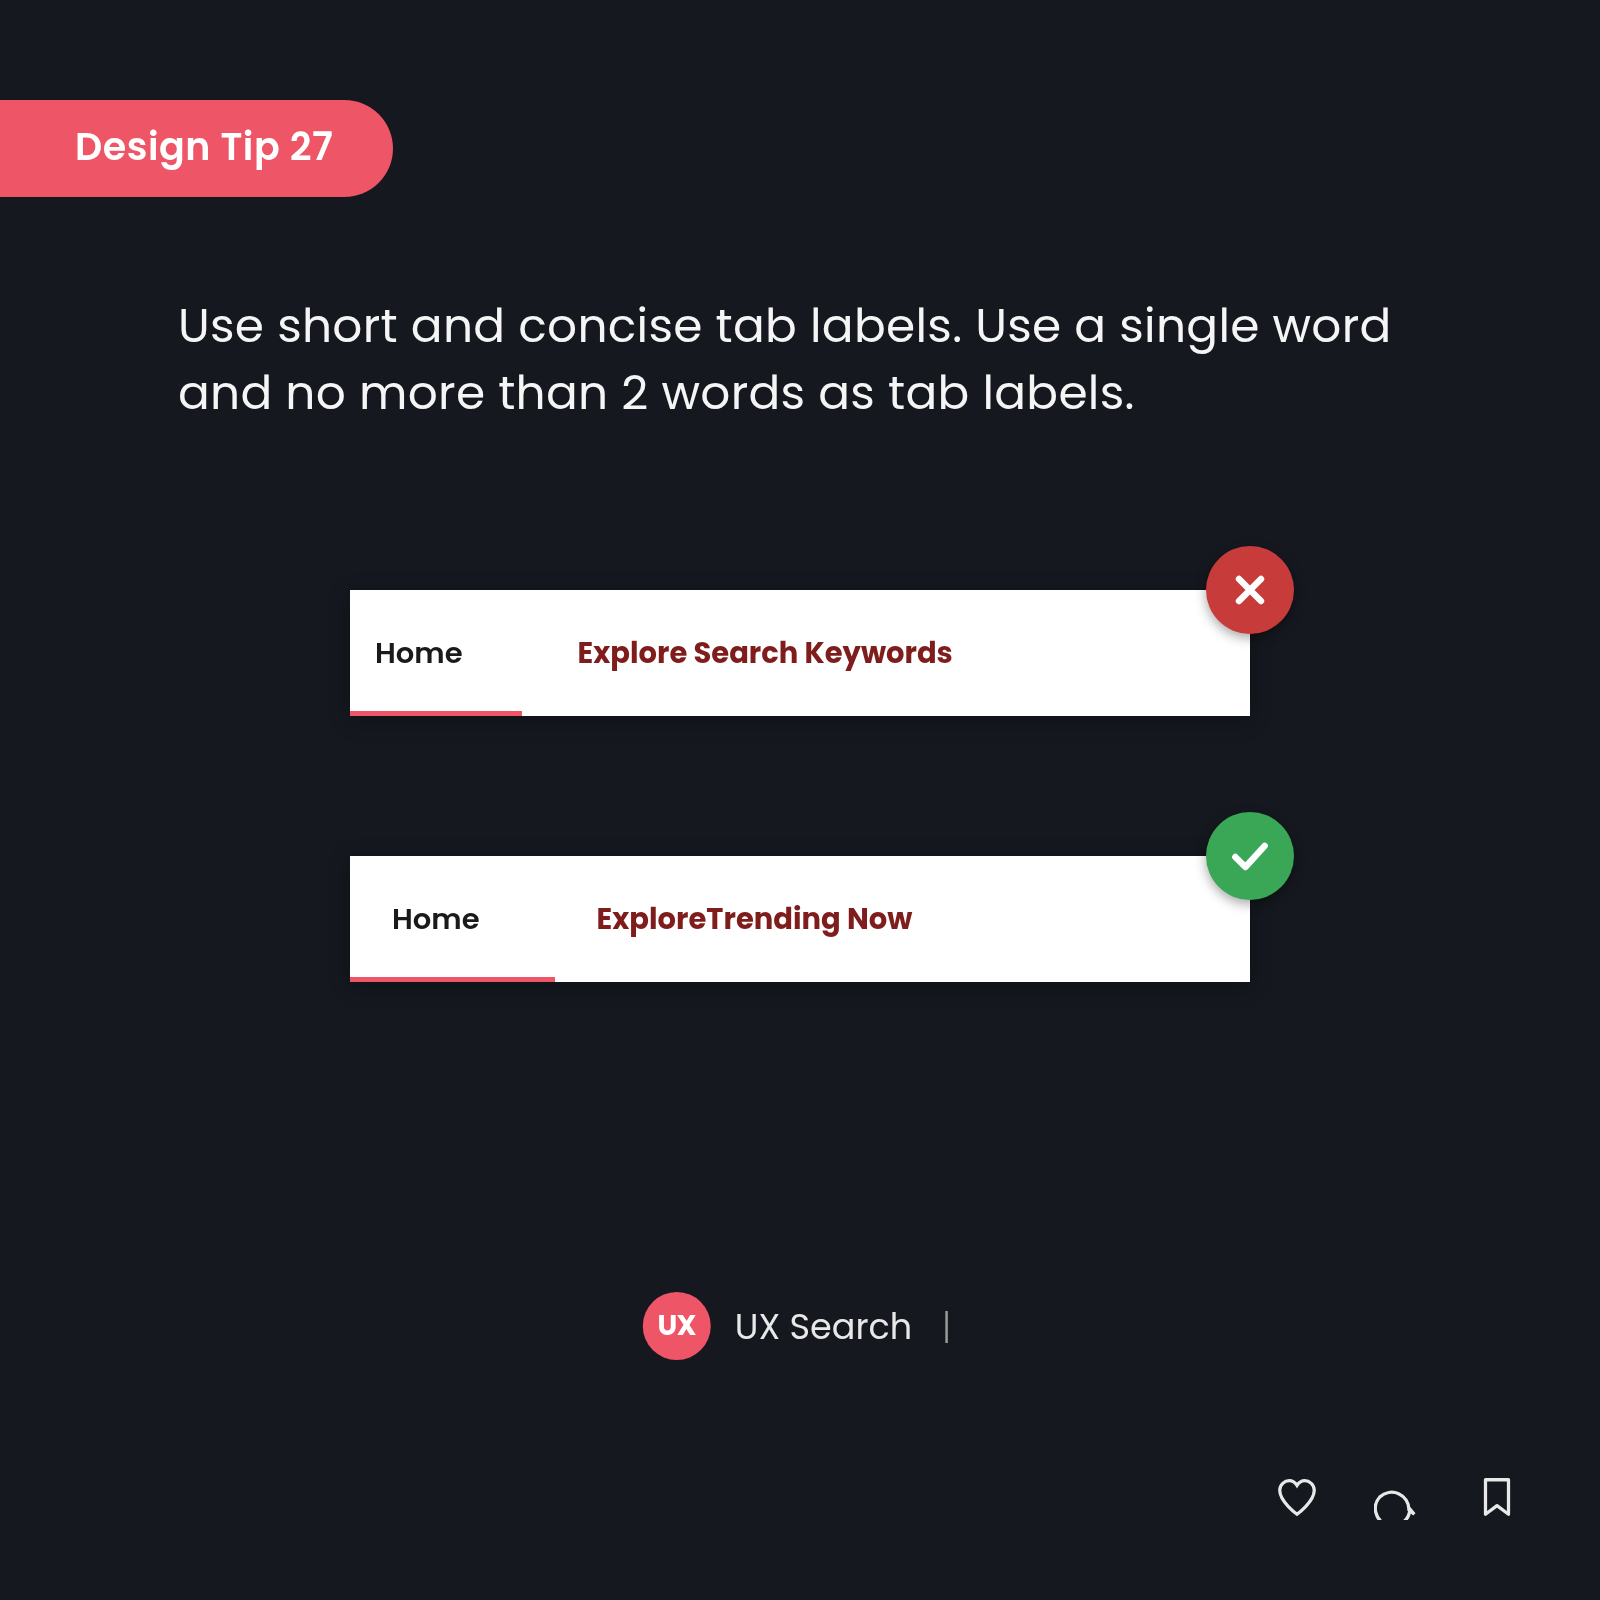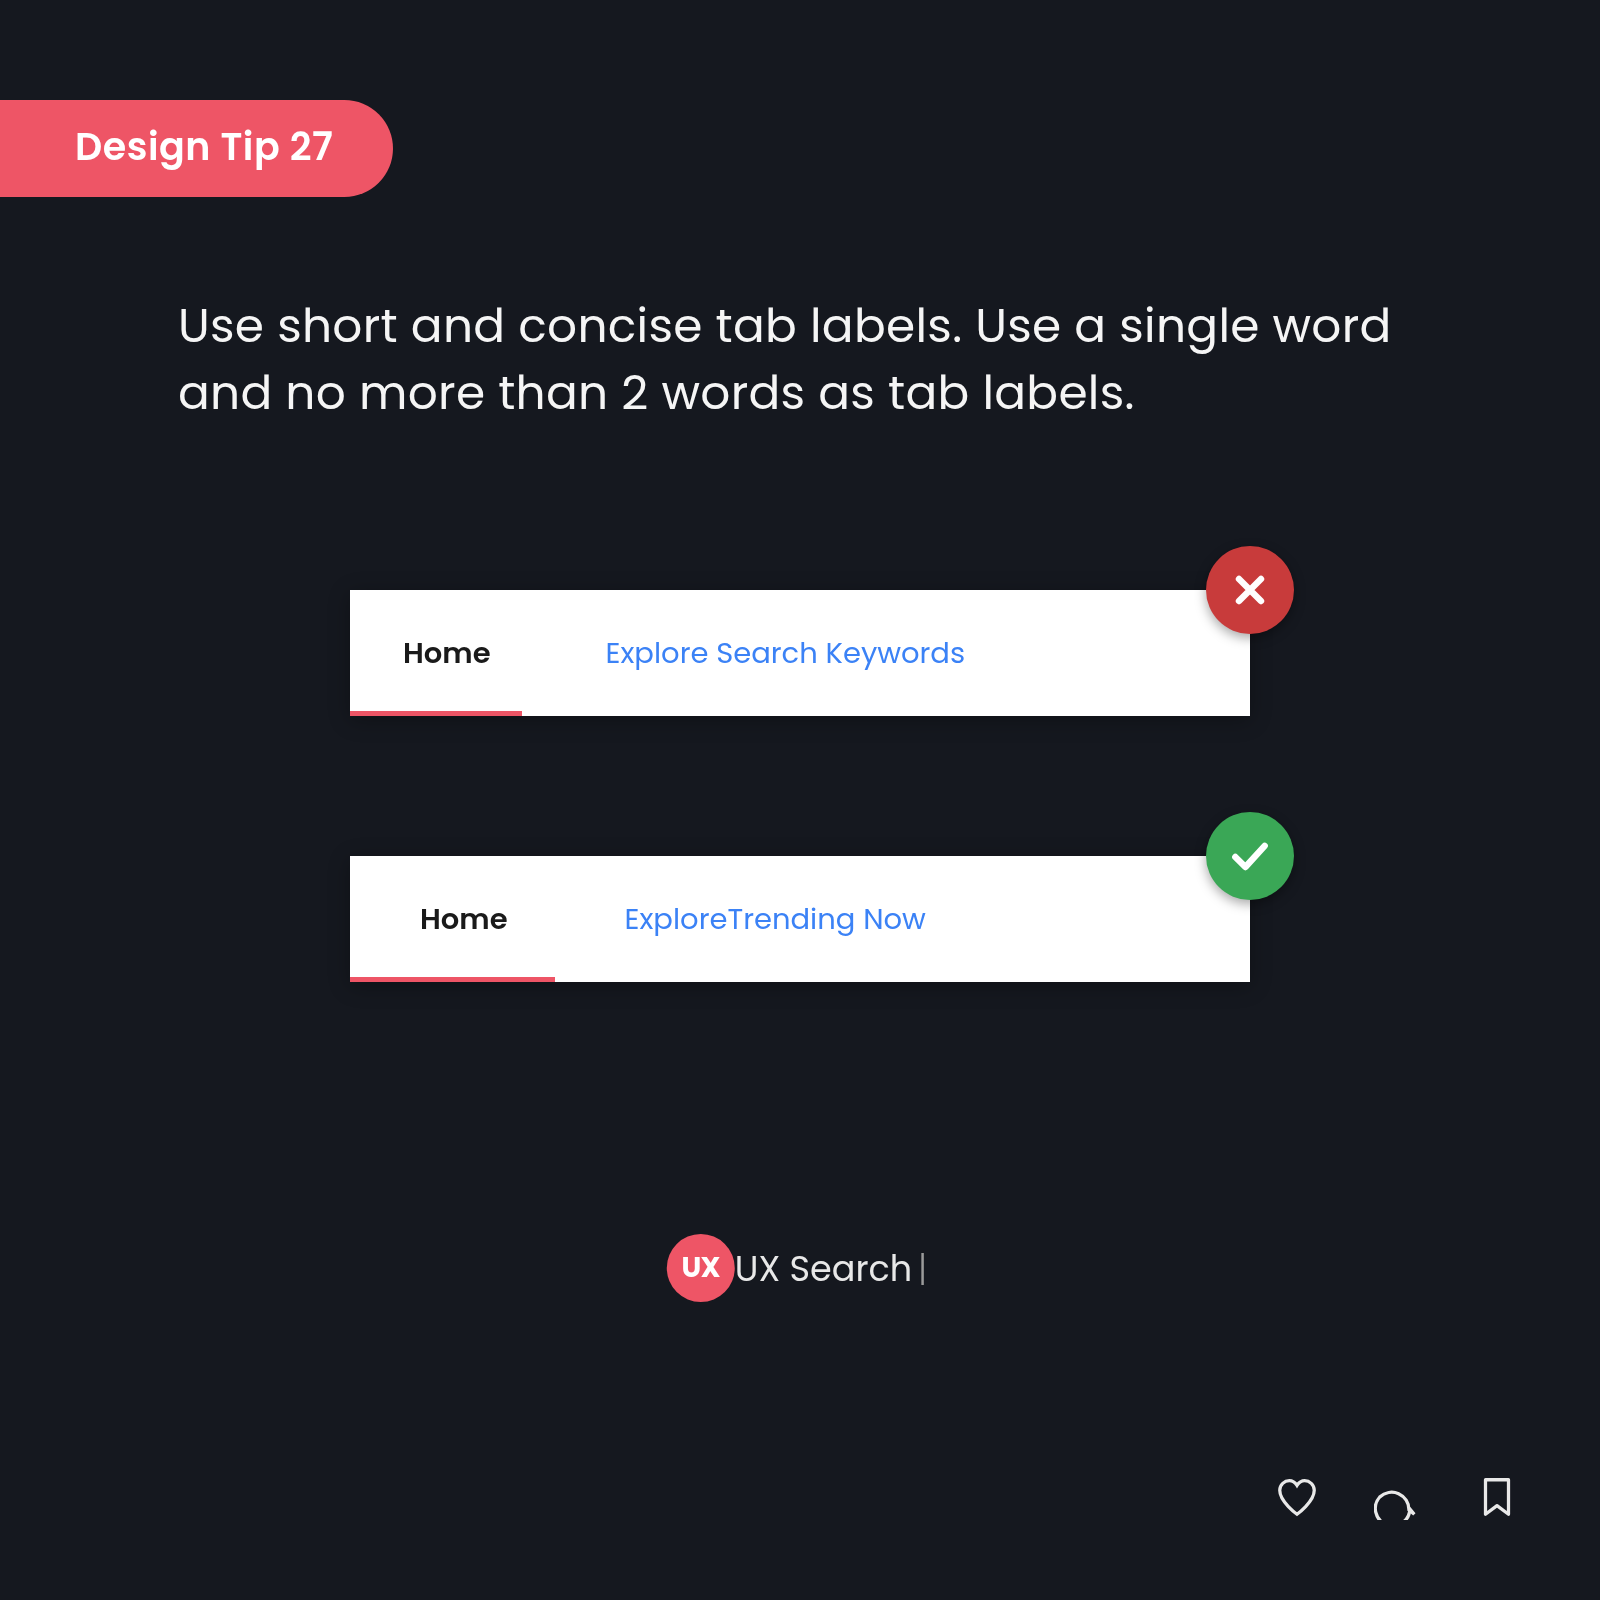--- a/index.html
+++ b/index.html
@@ -49,29 +49,29 @@
       left: 50%;
       transform: translateX(-50%);
       width: 900px;
     }
     .tab-bar {
       background: #fff;
       height: 126px;
       position: relative;
       display: flex;
       align-items: center;
-      padding: 0 50px;
+      padding: 0 22px;
       box-shadow: 0 4px 20px rgba(0,0,0,0.3);
     }
     .tab-bar-wrap { position: relative; }
     .tab-bar-wrap + .tab-bar-wrap { margin-top: 140px; }
     .tab-item {
       font-size: 29px;
-      font-weight: 400;
-      color: #3b82f6;
+      font-weight: 700;
+      color: #7f1d1d;
       cursor: pointer;
     }
     .tab-item.active {
       color: #1a1a1a;
       font-weight: 600;
     }
     .tab-underline {
       position: absolute;
       bottom: 0;
       height: 5px;
@@ -95,25 +95,26 @@
       display: flex;
       align-items: center;
       justify-content: center;
       box-shadow: 0 4px 12px rgba(0,0,0,0.35);
     }
     .status-badge.cross { background: #c83b3b; }
     .status-badge.check { background: #3aa756; }
     .status-badge svg { width: 44px; height: 44px; }
     .footer-brand {
       position: absolute;
-      top: 1234px;
+      top: 1292px;
       left: 50%;
       transform: translateX(-50%);
       display: flex;
       align-items: center;
+      gap: 24px;
       color: #e8e8e8;
       font-size: 35px;
     }
     .brand-logo {
       width: 68px;
       height: 68px;
       border-radius: 50%;
       background: #ee5566;
       display: flex;
       align-items: center;

